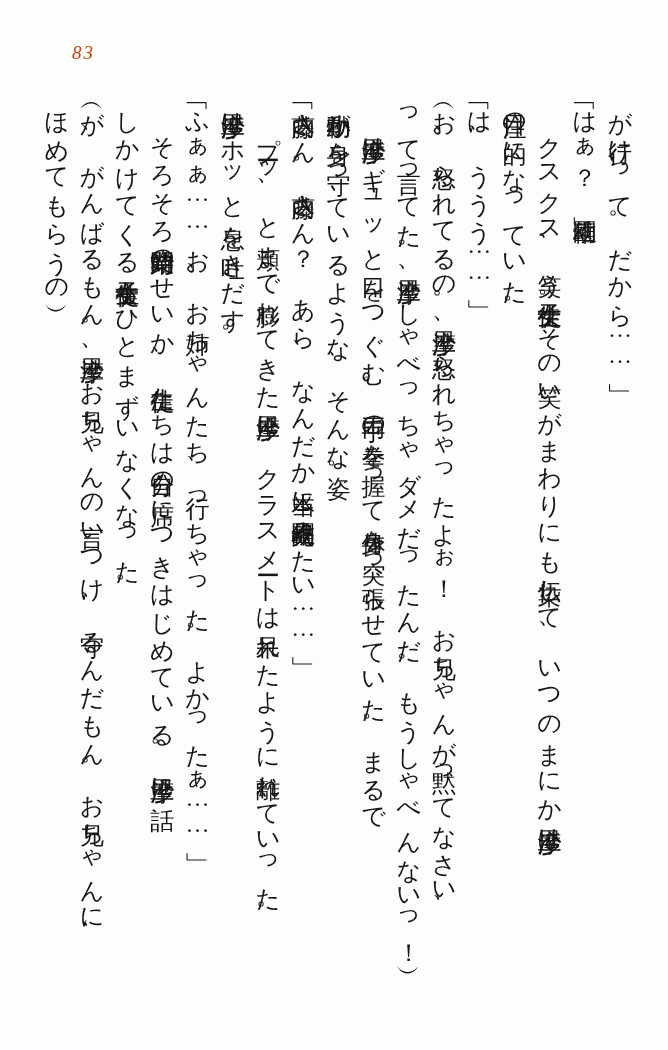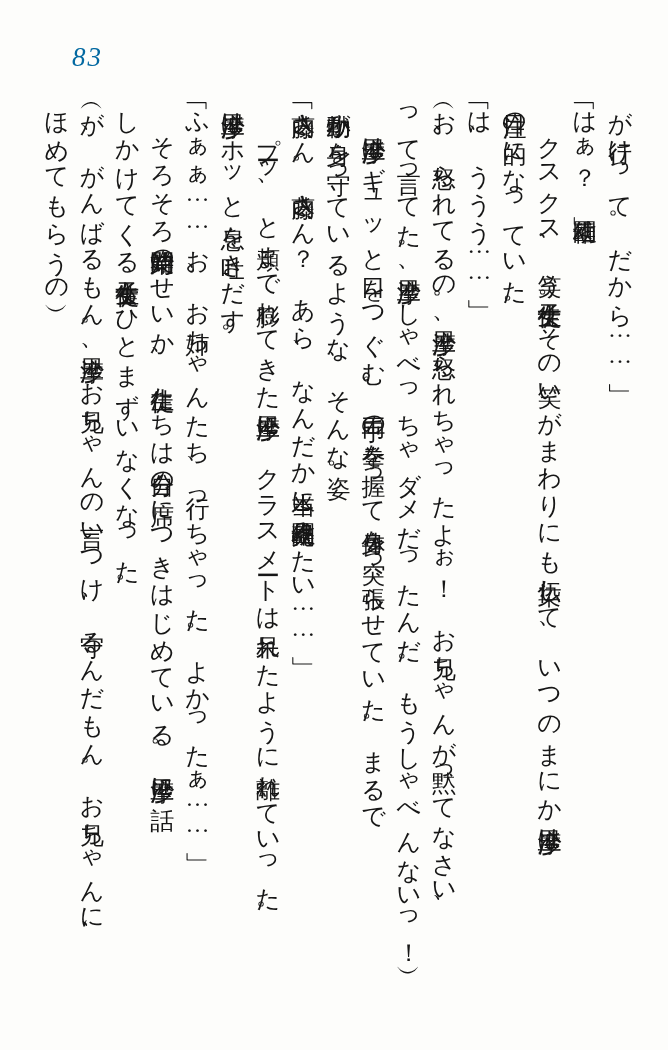--- a/index.html
+++ b/index.html
@@ -12,23 +12,23 @@
     width: 668px;
     height: 1050px;
     background: #fdfdfb;
     overflow: hidden;
     font-family: "Liberation Serif", "DejaVu Serif", serif;
   }
   .page-number {
     position: absolute;
     top: 42px;
     left: 72px;
-    font-size: 27px;
+    font-size: 19px;
     font-style: italic;
-    color: #0369a1;
+    color: #c2410c;
     letter-spacing: 2px;
   }
   .text-block {
     position: absolute;
     top: 95px;
     right: 31px;
     height: 952px;
     width: 600px;
     writing-mode: vertical-rl;
     text-orientation: upright;

